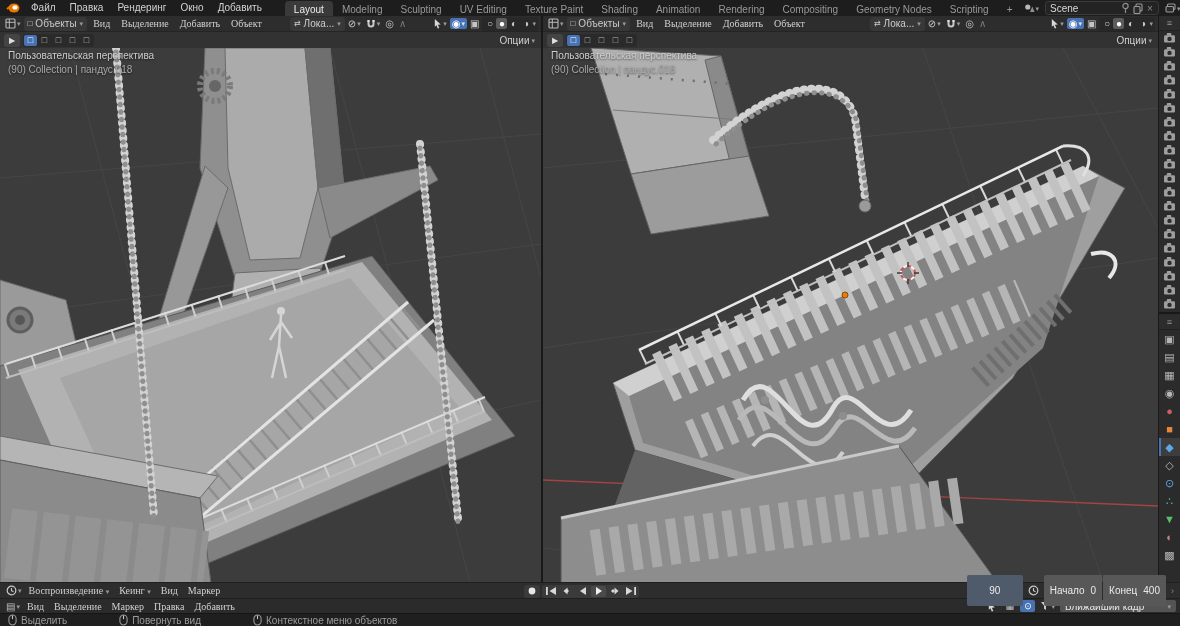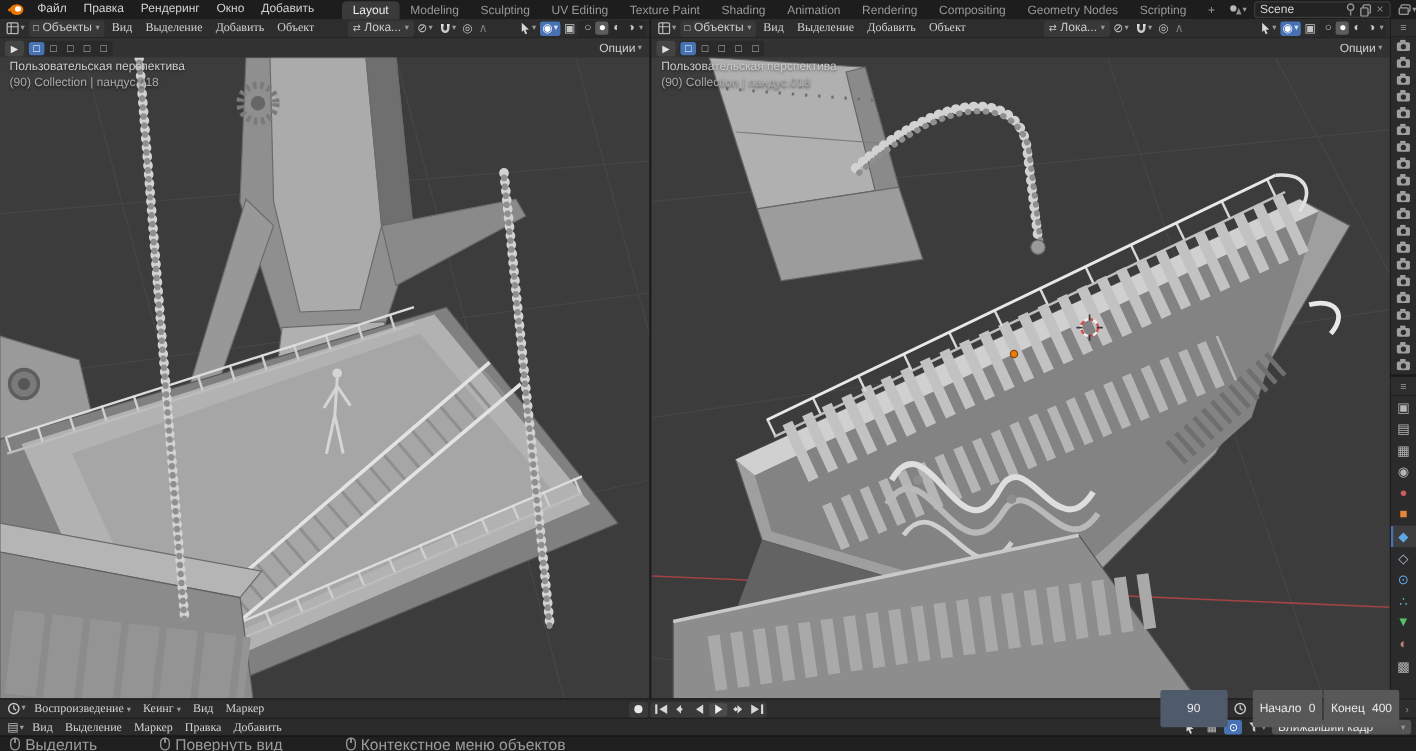--- a/index.html
+++ b/index.html
@@ -80,21 +80,21 @@
   .edge-arrow { color:#8a8a8a; font-size:9px; padding:0 2px; }
 
   .nla { height:15px; background:#2b2b2b; display:flex; align-items:center; padding:0 4px; border-top:1px solid #1f1f1f; }
   .nla-right { margin-left:auto; display:flex; align-items:center; gap:3px; }
   .tgl { width:15px; height:12px; display:flex; align-items:center; justify-content:center; border-radius:2px; color:#c5c5c5; font-size:9px; }
   .tgl.on { background:#4772b3; color:#fff; }
   .dd-field { background:#545454; border-radius:2px; height:12px; width:116px; display:flex; align-items:center;
               padding:0 5px; color:#e6e6e6; justify-content:space-between; white-space:nowrap; }
 
   .statusbar { height:13px; background:#1f1f1f; display:flex; align-items:center; padding:4px 8px;
-               color:#9c9c9c; border-top:1px solid #161616; font-size:13px; }
+               color:#9c9c9c; border-top:1px solid #161616; font-size:10px; }
   .hint { display:flex; align-items:center; gap:4px; margin-right:52px; white-space:nowrap; }
   .stats { margin-left:auto; color:#8f8f8f; white-space:nowrap; }
 </style>
 </head>
 <body>
 
 <svg width="0" height="0" style="position:absolute">
   <defs>
     <symbol id="i-cam" viewBox="0 0 14 11">
       <rect x="4" y="0" width="5" height="3" rx="1" fill="#9f9f9f"></rect>

